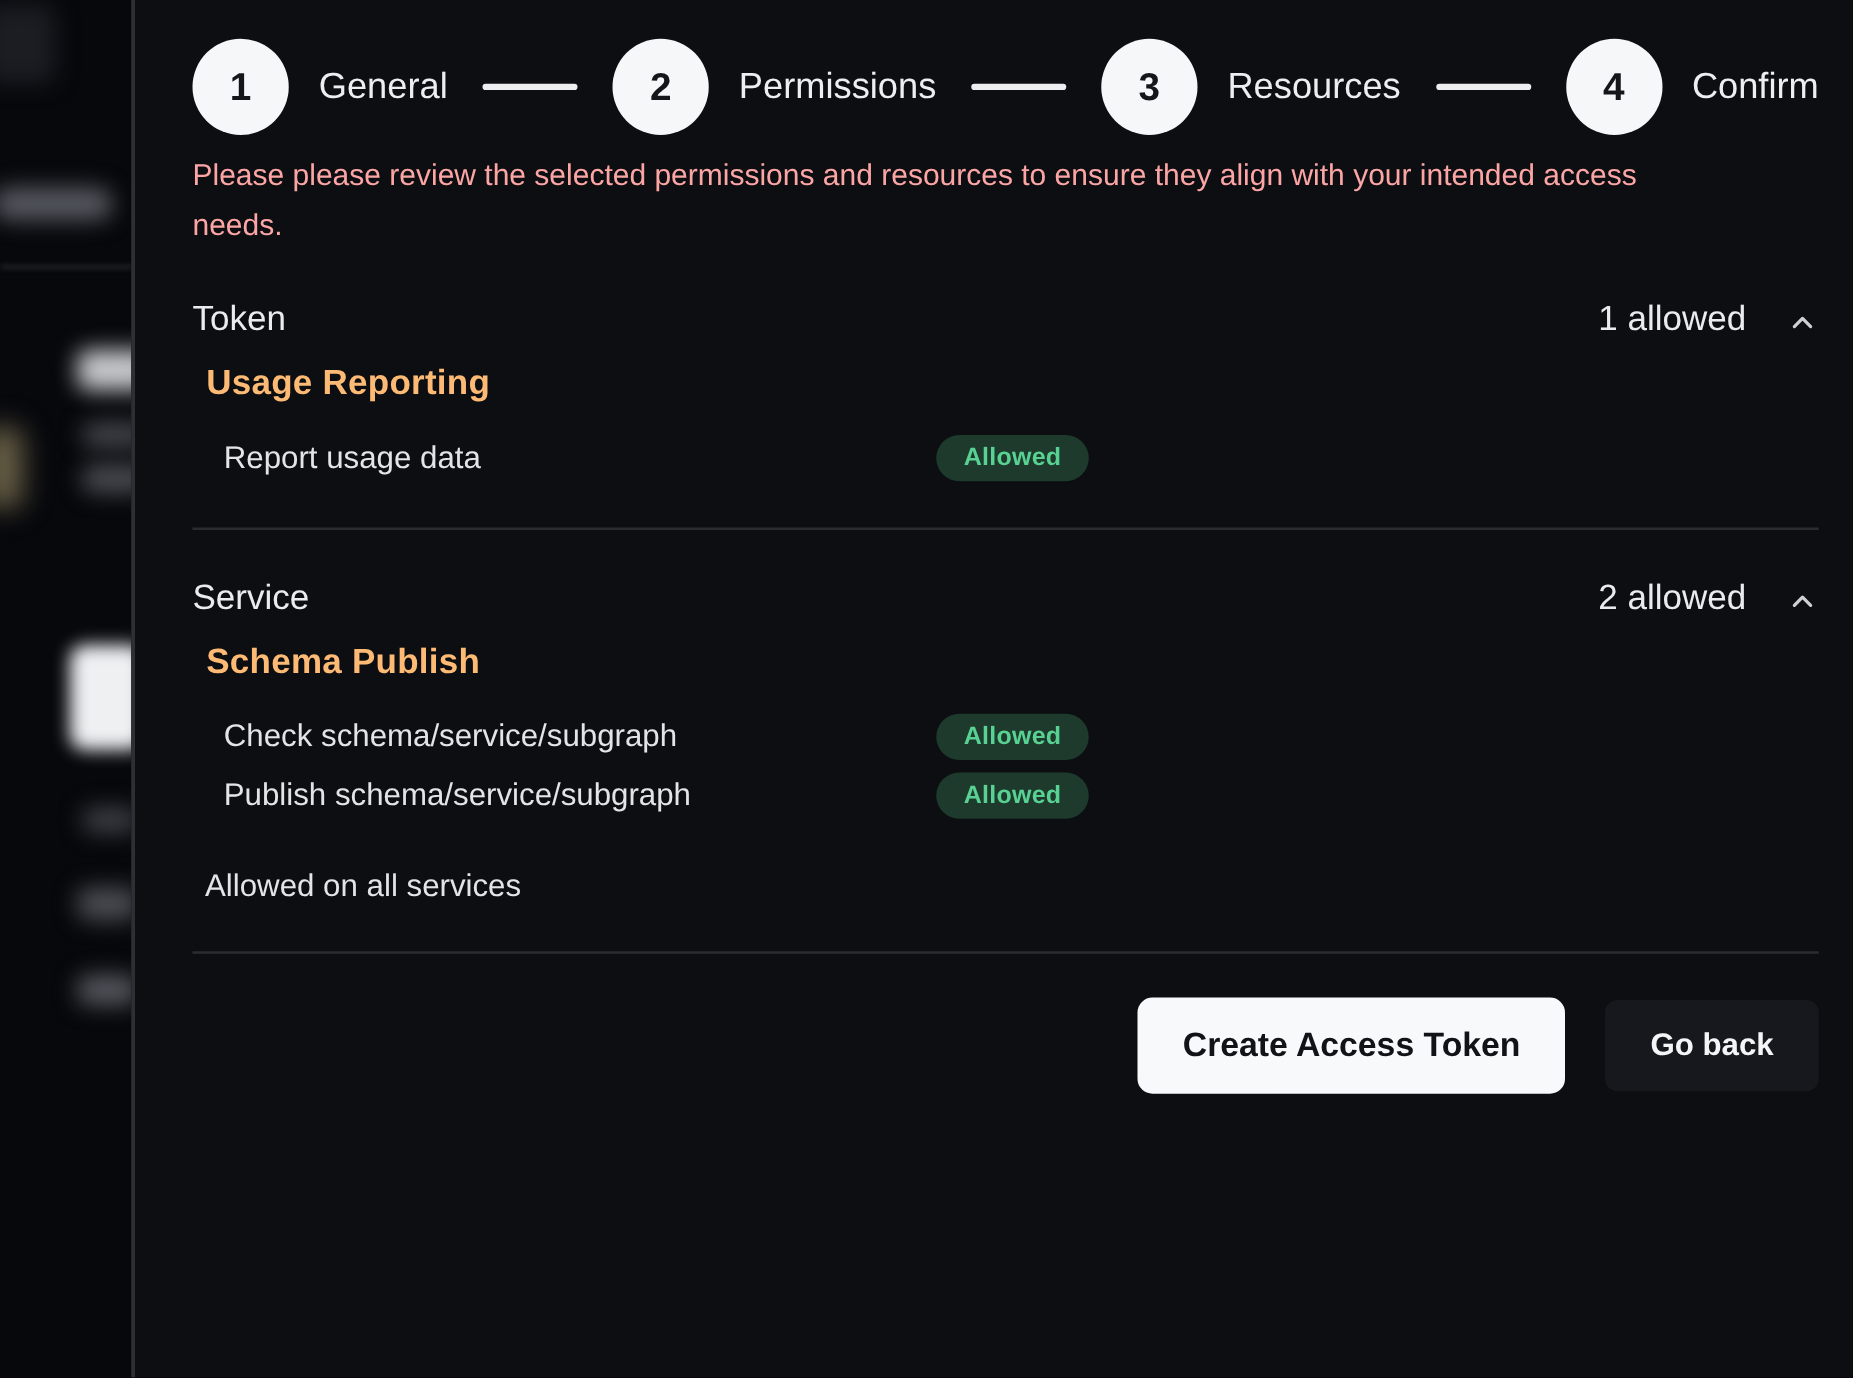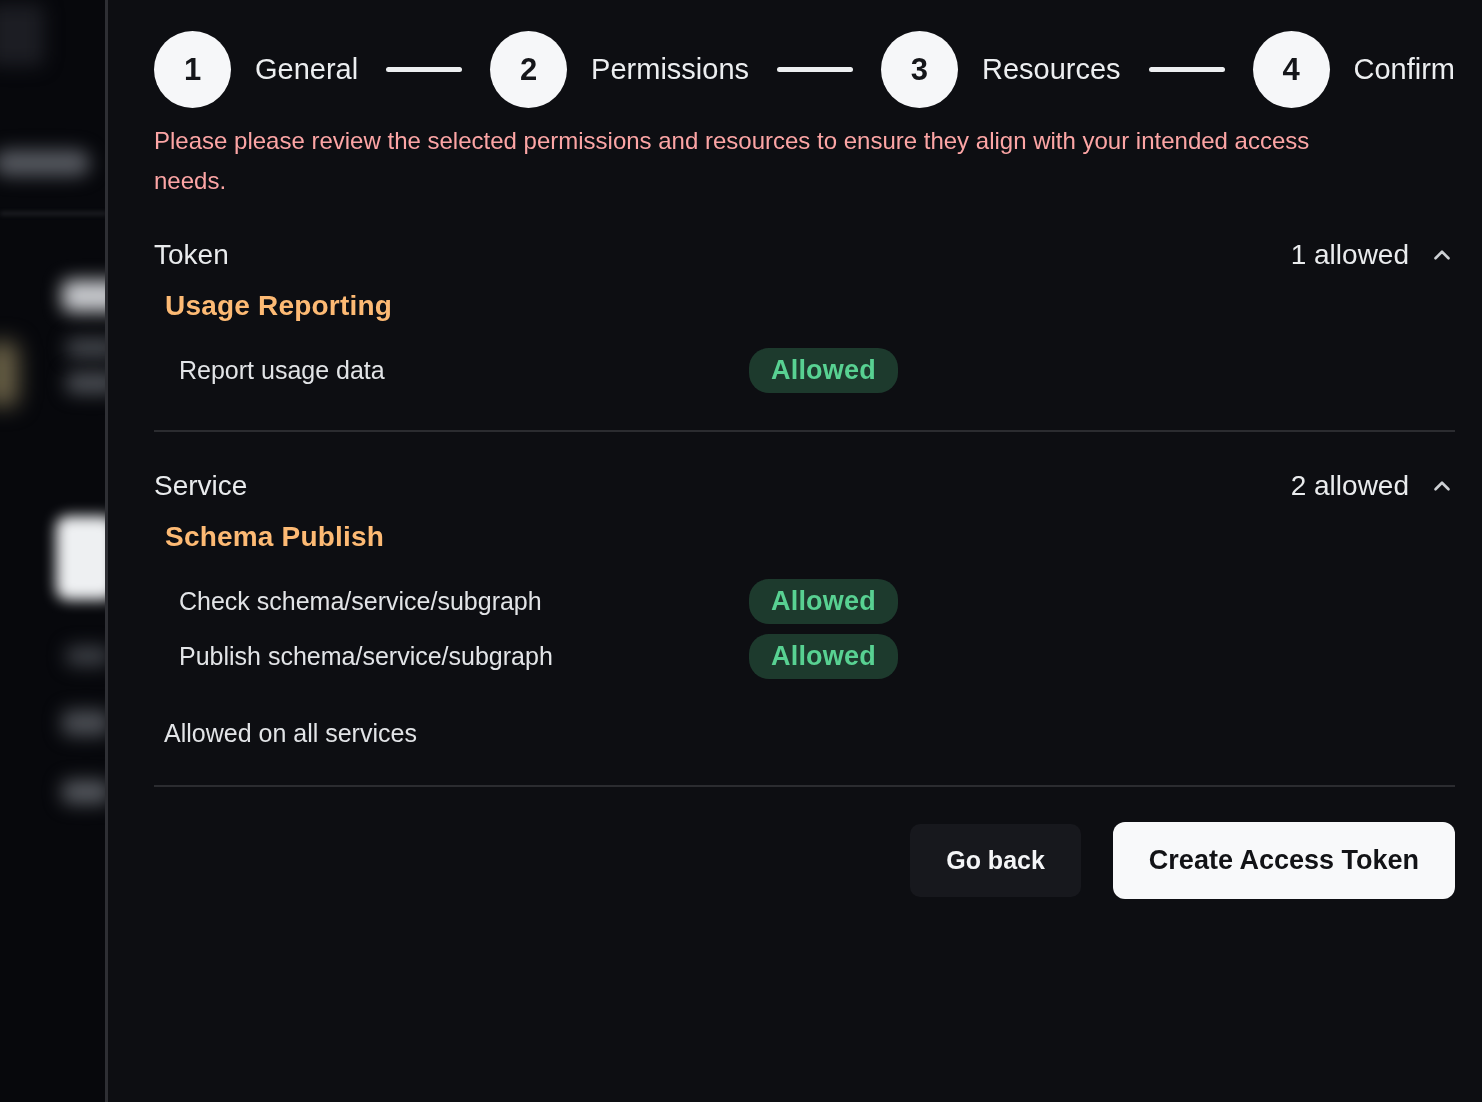--- a/index.html
+++ b/index.html
@@ -49,33 +49,33 @@
   .step-label { margin-left: 24px; font-size: 29px; color: #eceef0; font-weight: 400; white-space: nowrap; }
   .connector { flex: 1 1 auto; height: 5px; background: #eceef0; border-radius: 3px; margin: 0 28px; }
 
   
   .title { margin-top: 43px; font-size: 34px; font-weight: 700; color: #fbfcfd; letter-spacing: 0.2px; }
   .desc  { margin-top: 13px; font-size: 24px; line-height: 40px; color: #fca5a5; max-width: 1230px; font-weight: 400; }
 
   
   .section-header { margin-top: 38px; display: flex; align-items: center; justify-content: space-between; }
   .section-title  { font-size: 28px; font-weight: 500; color: #e9ebed; }
-  .section-toggle { display: flex; align-items: center; gap: 20px; cursor: pointer; }
+  .section-toggle { display: flex; align-items: flex-end; gap: 32px; cursor: pointer; }
   .allowed-count  { font-size: 28px; color: #e9ebed; font-weight: 400; }
   .chevron-up svg { display: block; }
 
   .group-name { margin-top: 19px; margin-left: 11px; font-size: 28px; font-weight: 700; color: #fdba74; letter-spacing: 0.2px; }
 
   .perm-rows { margin-top: 26px; display: flex; flex-direction: column; gap: 10px; }
   .perm-row  { display: flex; align-items: center; }
   .perm-label { width: 570px; margin-left: 25px; font-size: 25px; color: #e2e4e7; font-weight: 400; }
   .badge {
     display: inline-block;
     background: #1d3a2d; color: #58d192;
-    font-size: 27px; font-weight: 700;
+    font-size: 20px; font-weight: 700;
     padding: 7px 22px; border-radius: 20px;
     letter-spacing: 0.2px;
   }
 
   .granted-note { margin-top: 40px; margin-left: 10px; font-size: 25px; color: #e2e4e7; font-weight: 400; }
 
   .divider { margin-top: 37px; border: none; border-top: 2px solid #2b2c30; }
 
   
   .footer { margin-top: 35px; display: flex; justify-content: flex-end; align-items: center; gap: 32px; }
@@ -189,18 +189,18 @@
           <span class="perm-label">Publish schema/service/subgraph</span>
           <span class="badge">Allowed</span>
         </div>
       </div>
       <div class="granted-note">Allowed on all services</div>
     </div>
 
     <hr class="divider">
 
     <div class="footer">
+      <button class="btn btn-primary">Create Access Token</button>
       <button class="btn btn-secondary">Go back</button>
-      <button class="btn btn-primary">Create Access Token</button>
     </div>
 
   </div>
 </div>
 
 </body></html>

